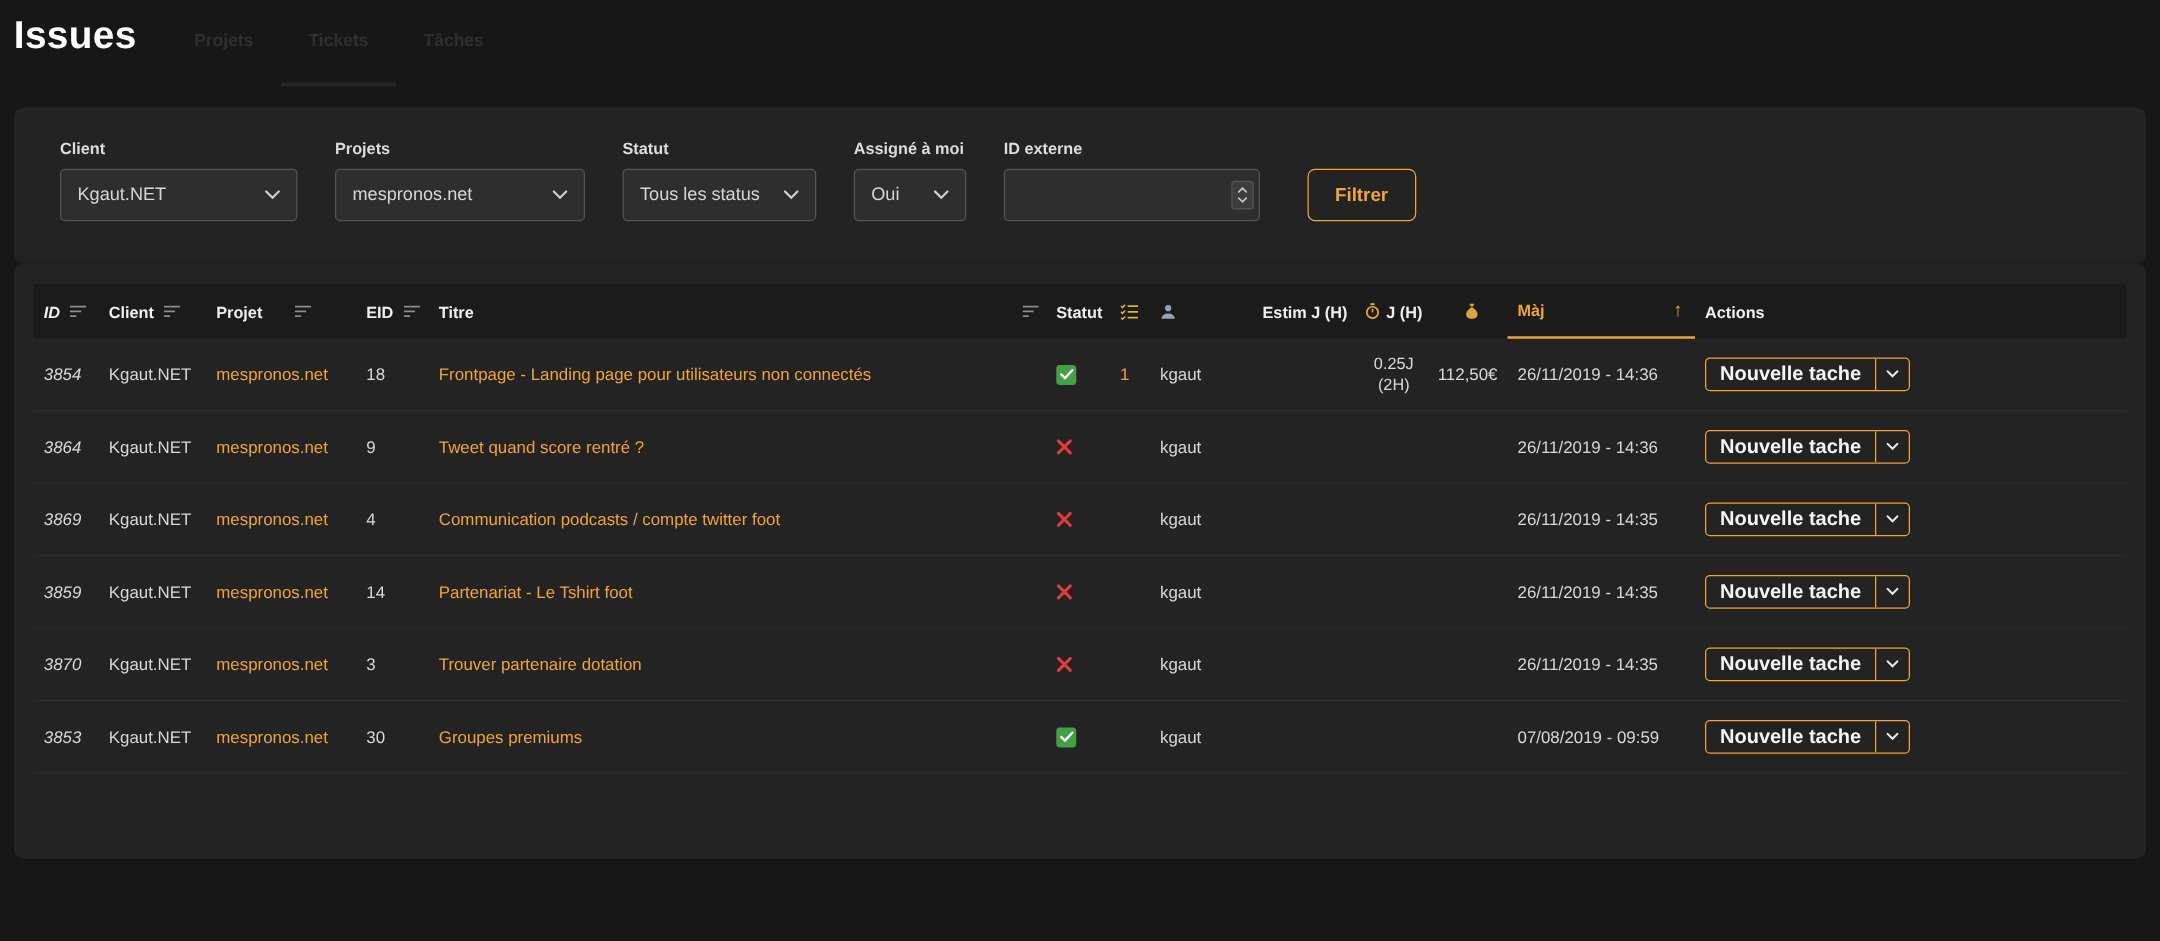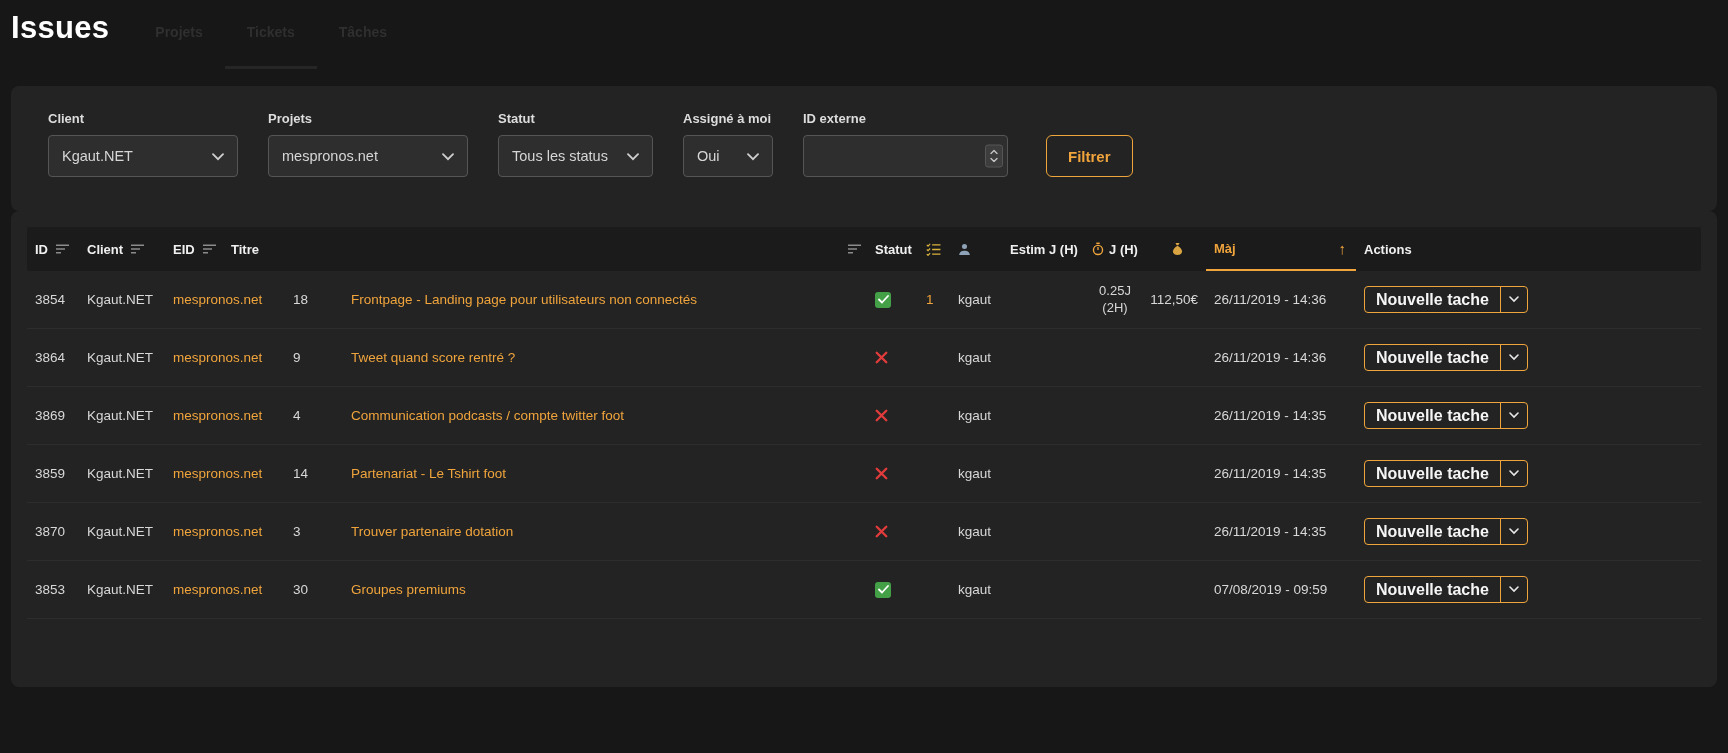--- a/index.html
+++ b/index.html
@@ -73,29 +73,29 @@
   
   .table-card {
     background: var(--card-bg); border-radius: 8px; padding: 16px; min-height: 476px;
   }
   .thead {
     background: #1b1b1b; height: 44px; display: flex; align-items: stretch;
     font-weight: 700; font-size: 13px; color: #f0f0f0; border-radius: 2px;
   }
   .hcell, .cell { display: flex; align-items: center; padding-left: 8px; flex-shrink: 0; white-space: nowrap; }
   .sort-glyph { color: #8b8b8b; margin-left: 8px; display: inline-flex; }
-  .col-id       { width: 52px; }
+  .col-id       { width: 52px; font-style: italic; }
   .col-client   { width: 86px; }
   .col-project  { width: 120px; }
   .col-eid      { width: 58px; }
   .col-title    { flex: 1 1 auto; min-width: 0; overflow: hidden; }
   .col-status   { width: 55px; }
   .col-tasks    { width: 28px; padding-left: 4px; }
   .col-assignee { width: 52px; }
-  .col-estim    { width: 82px; }
+  .col-estim    { width: 82px; margin-left: 30px; }
   .col-time     { width: 62px; justify-content: center; padding-left: 0; }
   .col-cost     { width: 60px; justify-content: flex-end; padding-right: 8px; padding-left: 0; }
   .col-updated  { width: 150px; }
   .col-actions  { width: 345px; }
   .hcell.col-title { justify-content: space-between; padding-right: 6px; }
   .hcell.col-time  { gap: 5px; }
   .hcell.col-updated {
     color: var(--accent); border-bottom: 2px solid var(--accent);
     justify-content: space-between; padding-right: 10px; gap: 17px;
   }
@@ -229,20 +229,28 @@
         <span>ID</span>
         <span class="sort-glyph">
           <svg width="13" height="10" viewBox="0 0 13 10">
               <path d="M0 1.2h13M0 5h9M0 8.8h5" stroke="currentColor" stroke-width="1.4"></path>
             </svg>
         </span>
       </div>
       <div class="hcell col-client">
         <span>Client</span>
         <span class="sort-glyph">
+          <svg width="13" height="10" viewBox="0 0 13 10">
+              <path d="M0 1.2h13M0 5h9M0 8.8h5" stroke="currentColor" stroke-width="1.4"></path>
+            </svg>
+        </span>
+      </div>
+      <div class="hcell col-project">
+        <span>Projet</span>
+        <span class="sort-glyph" style="margin-left:26px">
           <svg width="13" height="10" viewBox="0 0 13 10">
               <path d="M0 1.2h13M0 5h9M0 8.8h5" stroke="currentColor" stroke-width="1.4"></path>
             </svg>
         </span>
       </div>
       <div class="hcell col-eid">
         <span>EID</span>
         <span class="sort-glyph">
           <svg width="13" height="10" viewBox="0 0 13 10">
               <path d="M0 1.2h13M0 5h9M0 8.8h5" stroke="currentColor" stroke-width="1.4"></path>

